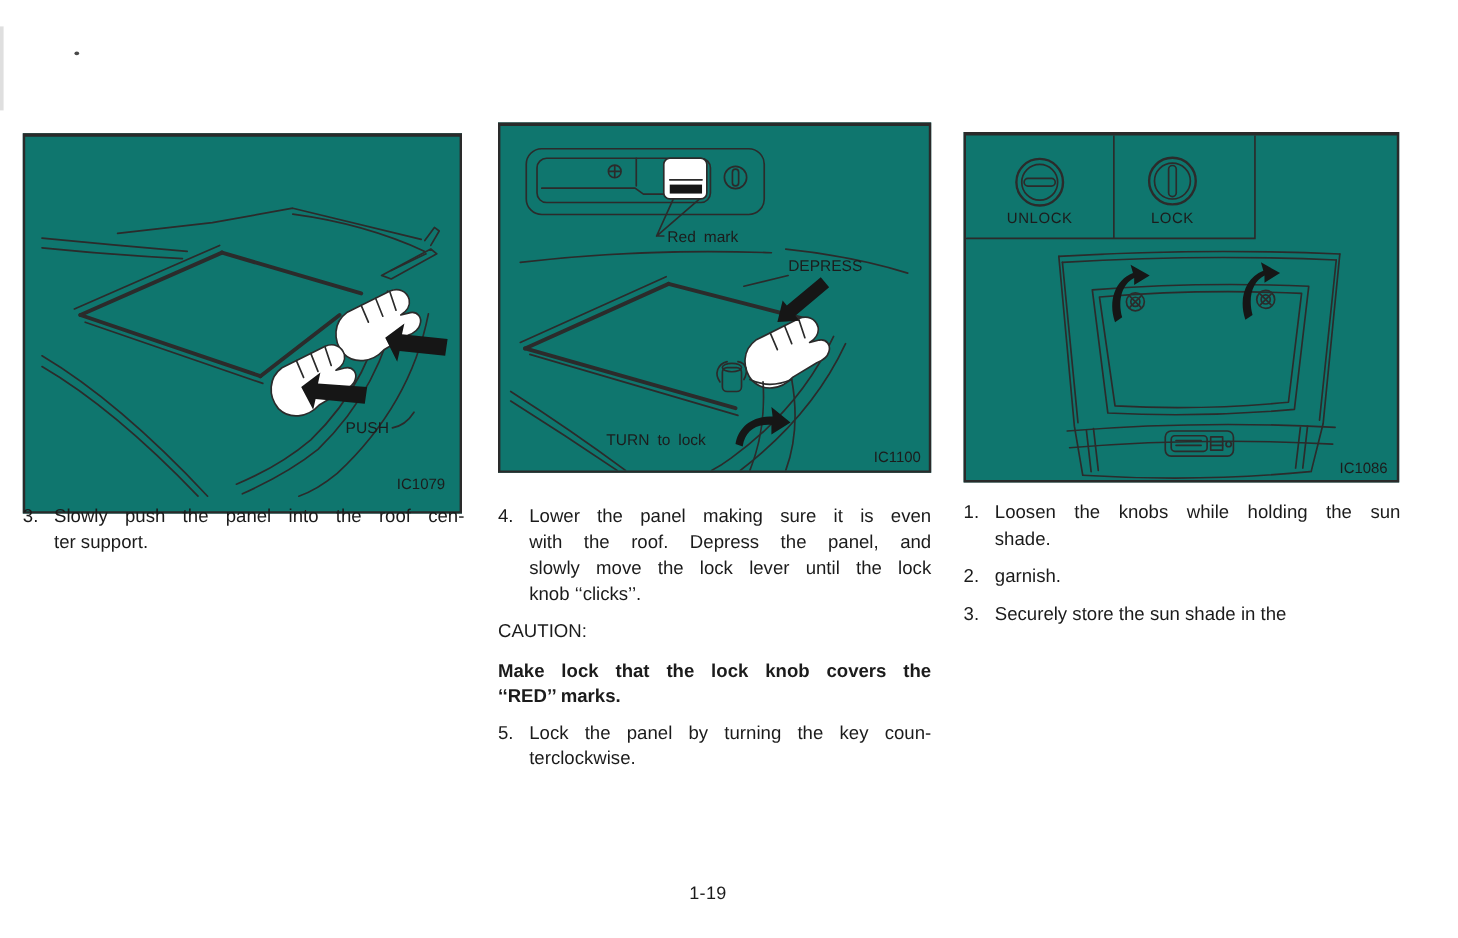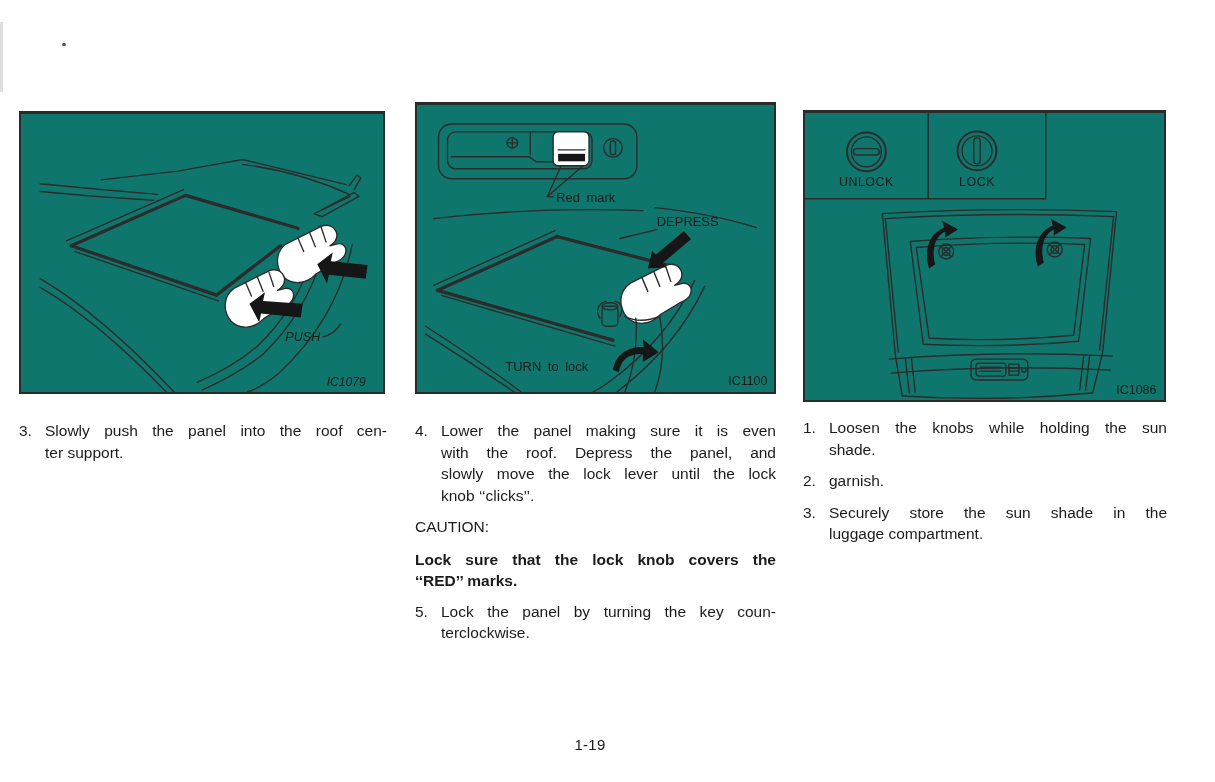--- a/index.html
+++ b/index.html
@@ -1,21 +1,21 @@
 <!DOCTYPE html>
 <html><head>
 <meta charset="utf-8">
 <style>
   html,body{margin:0;padding:0;}
   body{background:#ffffff;font-family:"Liberation Sans","DejaVu Sans",sans-serif;color:#1b1b1b;}
   .page{position:relative;width:1215px;height:782px;background:#ffffff;overflow:hidden;}
   .scan-edge{position:absolute;left:0;top:22px;width:3px;height:70px;background:#c9c9c9;opacity:.6;}
   .speck{position:absolute;left:62px;top:43px;width:4px;height:3px;background:#4a4a4a;border-radius:50%;}
   .fig{position:absolute;margin:0;box-sizing:border-box;border:2px solid #2a2a2a;border-top-width:3px;background:#0f766e;}
-  #fig1{left:19px;top:111px;width:366px;height:283px;font-style:italic;}
+  #fig1{left:19px;top:111px;width:366px;height:317px;}
   #fig2{left:415px;top:102px;width:361px;height:292px;}
   #fig3{left:803px;top:110px;width:363px;height:292px;}
   .fig svg{display:block;width:100%;height:100%;}
   .ink{stroke:#2b2b2b;stroke-width:1.4;fill:none;stroke-linecap:round;stroke-linejoin:round;}
   .thick{stroke-width:3.3;}
   .solid{fill:#161616;stroke:none;}
   .white{fill:#ffffff;}
   svg text{font-family:"Liberation Sans","DejaVu Sans",sans-serif;font-size:13px;fill:#1c1c1c;stroke:none;}
   svg text.code{font-size:12.5px;}
   svg text.keylabel{font-size:12.5px;letter-spacing:.5px;}
@@ -205,21 +205,21 @@
       <span class="num">4.</span>
       <div class="lines">
         <div class="line">Lower the panel making sure it is even</div>
         <div class="line">with the roof. Depress the panel, and</div>
         <div class="line">slowly move the lock lever until the lock</div>
         <div class="line">knob ‘‘clicks’’.</div>
       </div>
     </div>
     <div class="caution-title">CAUTION:</div>
     <div class="caution-body">
-      <div class="line">Lock sure that the lock knob covers the</div>
+      <div class="line">Make lock that the lock knob covers the</div>
       <div class="line">‘‘RED’’ marks.</div>
     </div>
     <div class="step">
       <span class="num">5.</span>
       <div class="lines">
         <div class="line">Lock the panel by turning the key coun-</div>
         <div class="line">terclockwise.</div>
       </div>
     </div>
   </div>
@@ -235,19 +235,18 @@
     <div class="step">
       <span class="num">2.</span>
       <div class="lines">
         <div class="line">garnish.</div>
       </div>
     </div>
     <div class="step">
       <span class="num">3.</span>
       <div class="lines">
         <div class="line">Securely store the sun shade in the</div>
-        <div class="line">luggage compartment.</div>
       </div>
     </div>
   </div>
 
   <div class="pagenum">1-19</div>
 </div>
 
 </body></html>

